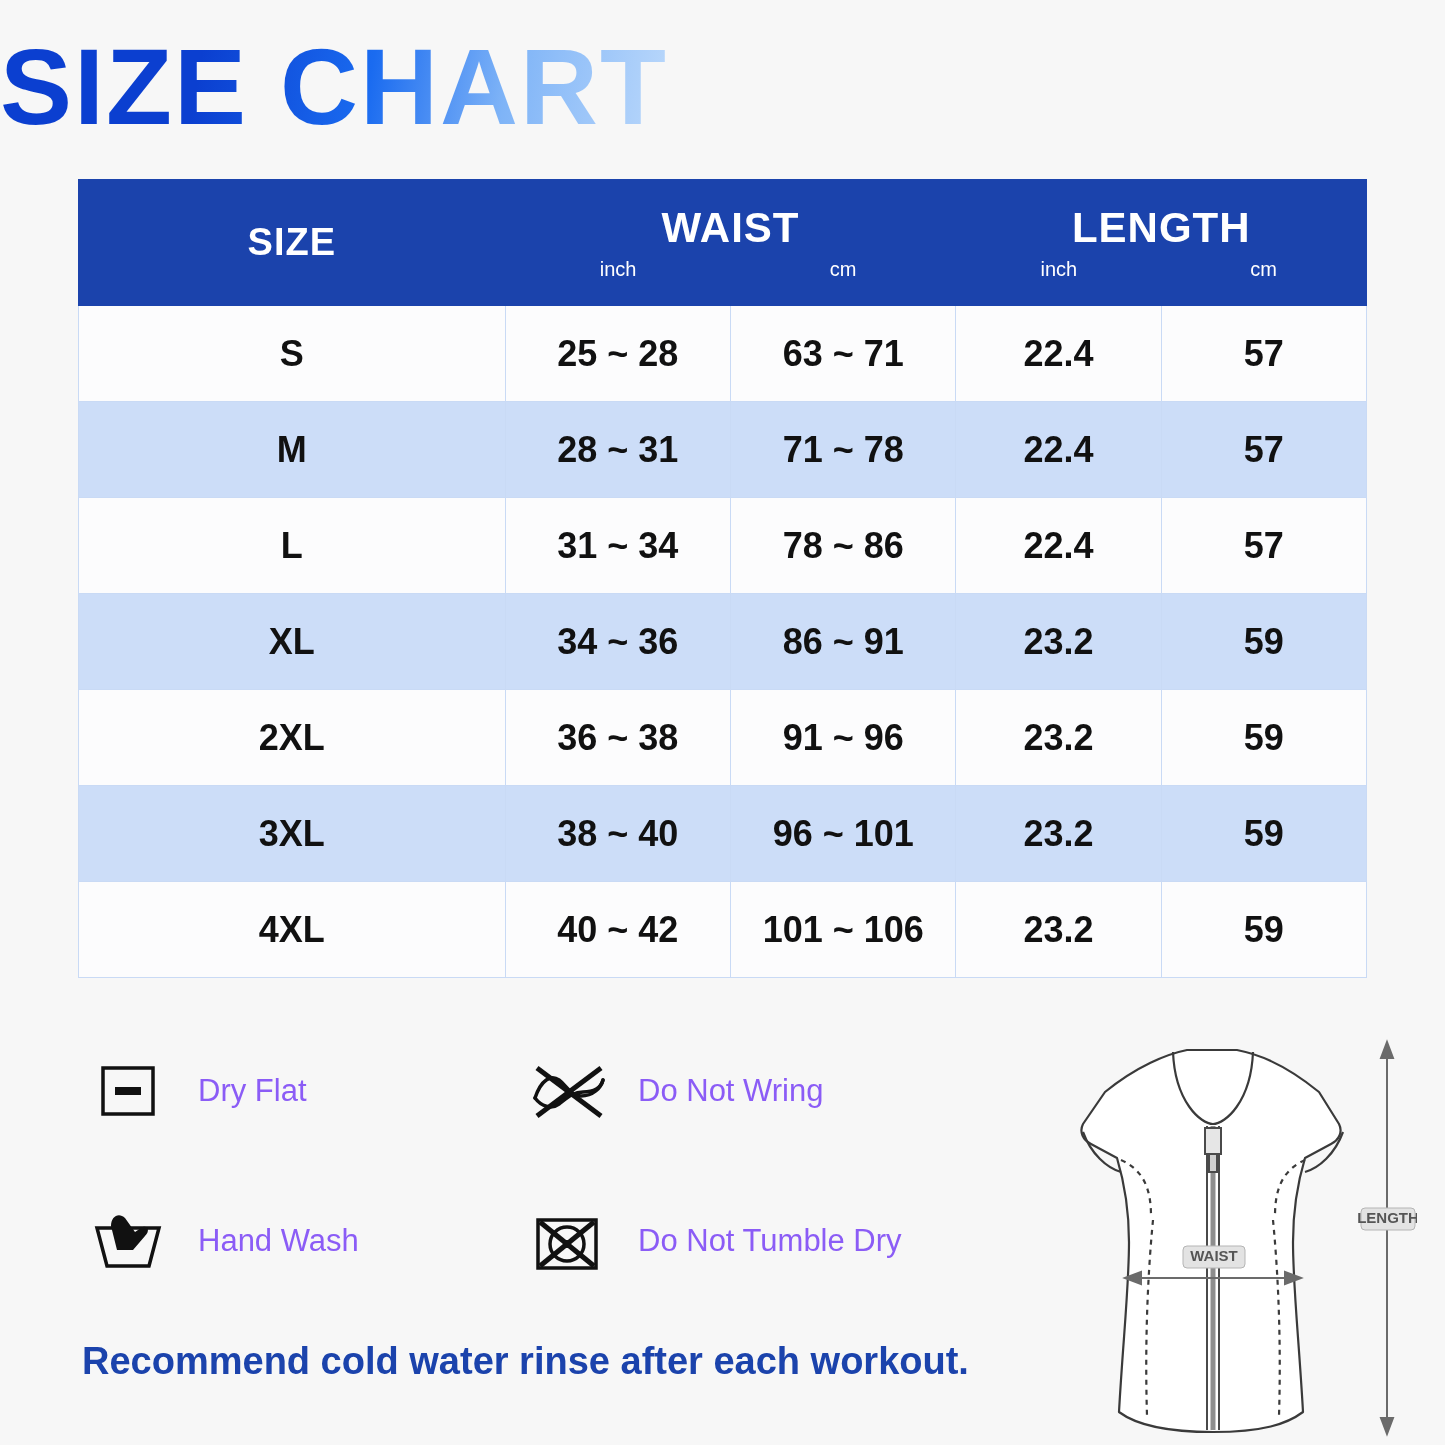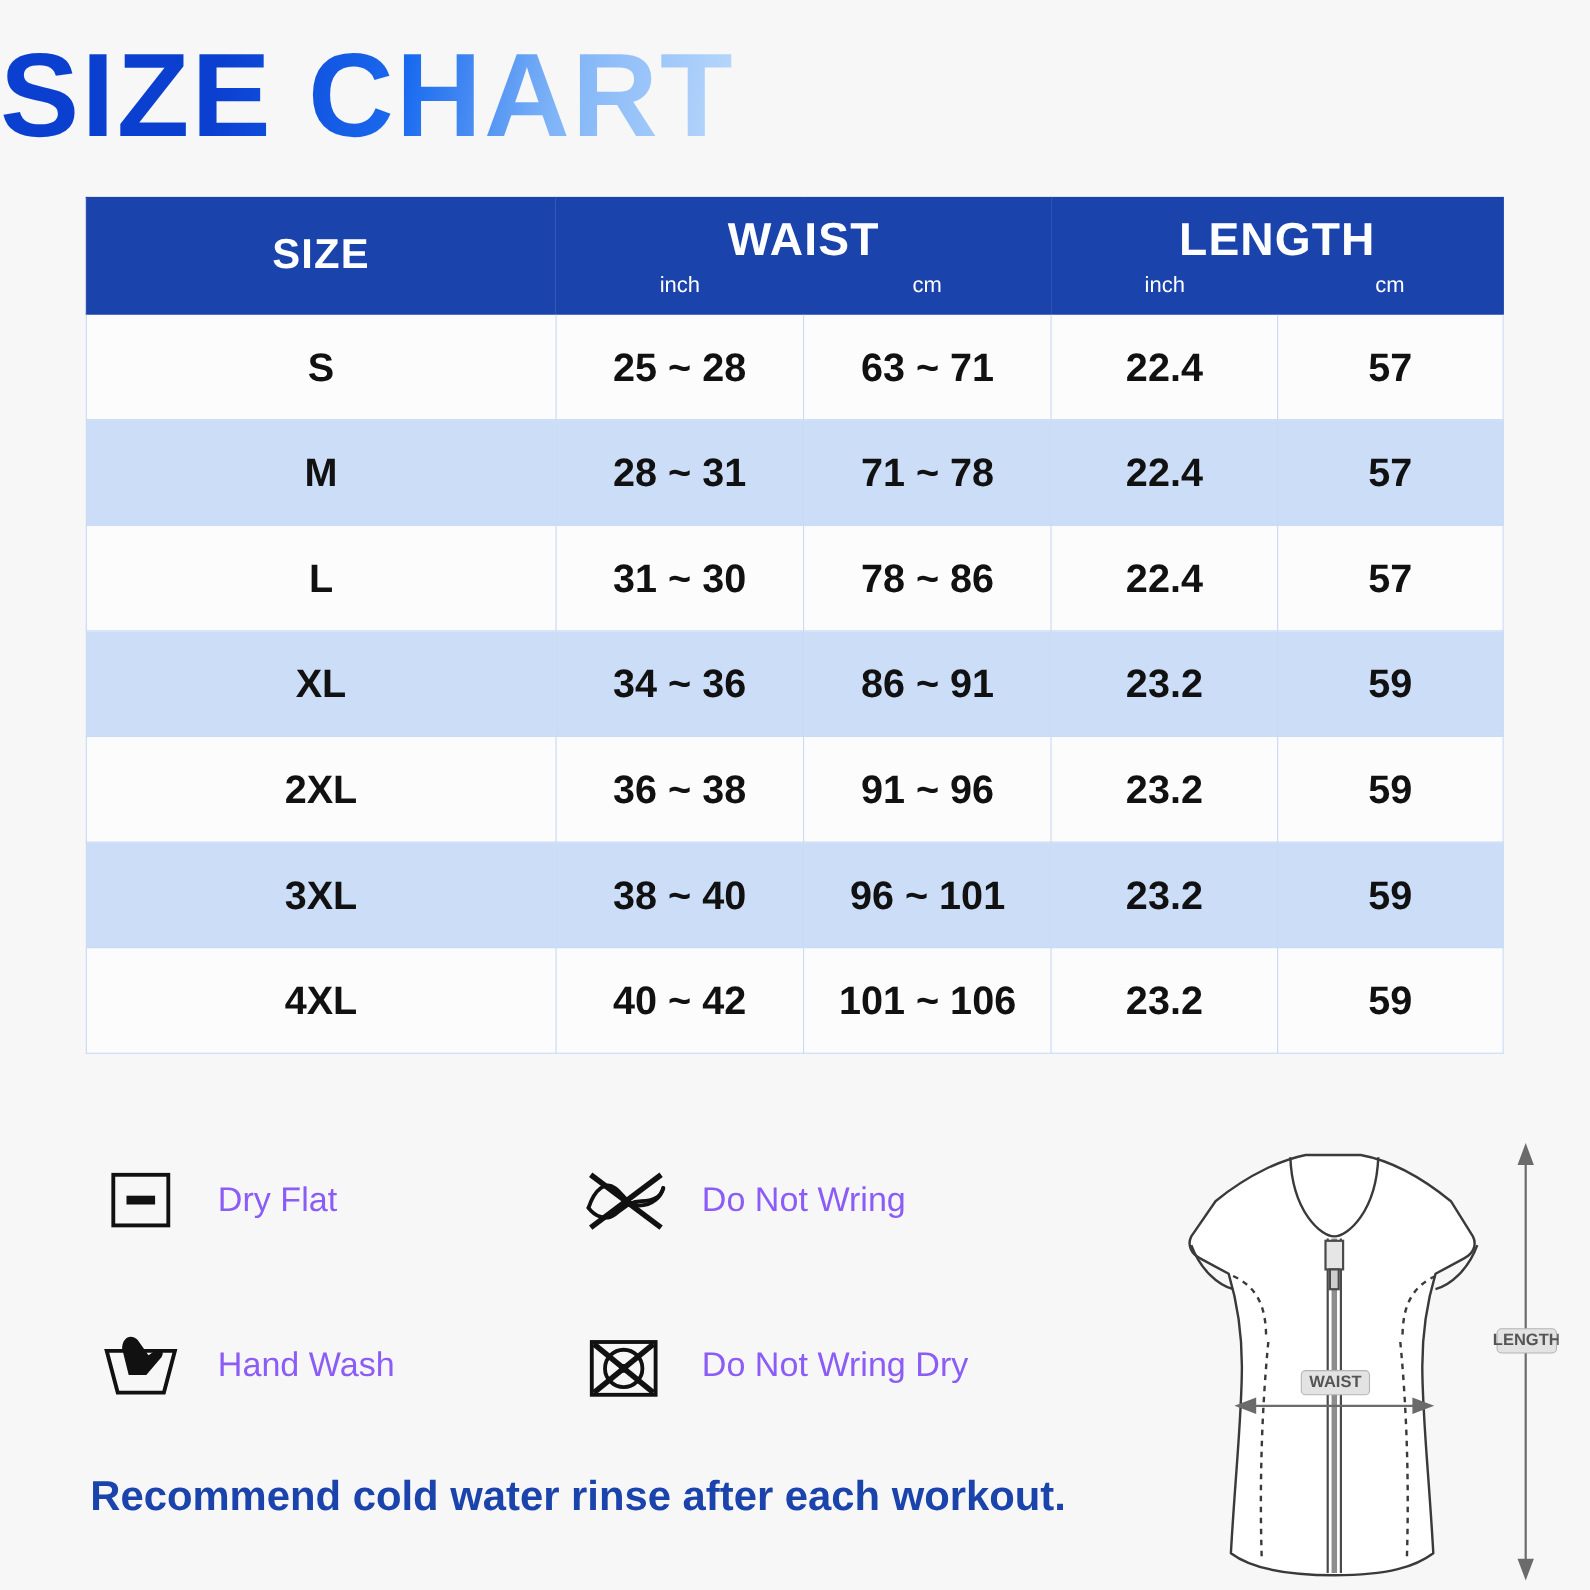--- a/index.html
+++ b/index.html
@@ -37,21 +37,21 @@
     width: 1289px;
     border-collapse: collapse;
     table-layout: fixed;
   }
   thead tr {
     background: #1b43ac;
   }
   thead th {
     color: #ffffff;
     border: 1px solid #1b43ac;
-    height: 106px;
+    height: 126px;
     vertical-align: middle;
   }
   .th-size {
     font-size: 38px;
     font-weight: bold;
     letter-spacing: 1px;
   }
   .group-title {
     font-size: 42px;
     font-weight: bold;
@@ -177,21 +177,21 @@
       </tr>
       <tr>
         <td class="col-size">M</td>
         <td class="col-a">28 ~ 31</td>
         <td class="col-b">71 ~ 78</td>
         <td class="col-c">22.4</td>
         <td class="col-d">57</td>
       </tr>
       <tr>
         <td class="col-size">L</td>
-        <td class="col-a">31 ~ 30</td>
+        <td class="col-a">31 ~ 34</td>
         <td class="col-b">78 ~ 86</td>
         <td class="col-c">22.4</td>
         <td class="col-d">57</td>
       </tr>
       <tr>
         <td class="col-size">XL</td>
         <td class="col-a">34 ~ 36</td>
         <td class="col-b">86 ~ 91</td>
         <td class="col-c">23.2</td>
         <td class="col-d">59</td>
@@ -259,21 +259,21 @@
     <div class="care-cell">
       <div class="care-icon">
         <svg width="80" height="78" viewBox="0 0 80 78">
           <rect x="10" y="18" width="58" height="48" fill="none" stroke="#111" stroke-width="3.5"></rect>
           <circle cx="39" cy="42" r="17" fill="none" stroke="#111" stroke-width="3.5"></circle>
           <circle cx="39" cy="42" r="4" fill="#111"></circle>
           <line x1="12" y1="20" x2="66" y2="64" stroke="#111" stroke-width="5"></line>
           <line x1="66" y1="20" x2="12" y2="64" stroke="#111" stroke-width="5"></line>
         </svg>
       </div>
-      <div class="care-label">Do Not Wring Dry</div>
+      <div class="care-label">Do Not Tumble Dry</div>
     </div>
   </div>
 </div>
 
 <div class="recommend">Recommend cold water rinse after each workout.</div>
 
 <div class="garment">
   <svg width="430" height="420" viewBox="0 0 430 420">
 
     <g fill="#ffffff" stroke="#3a3a3a" stroke-width="2.2" stroke-linejoin="round">

